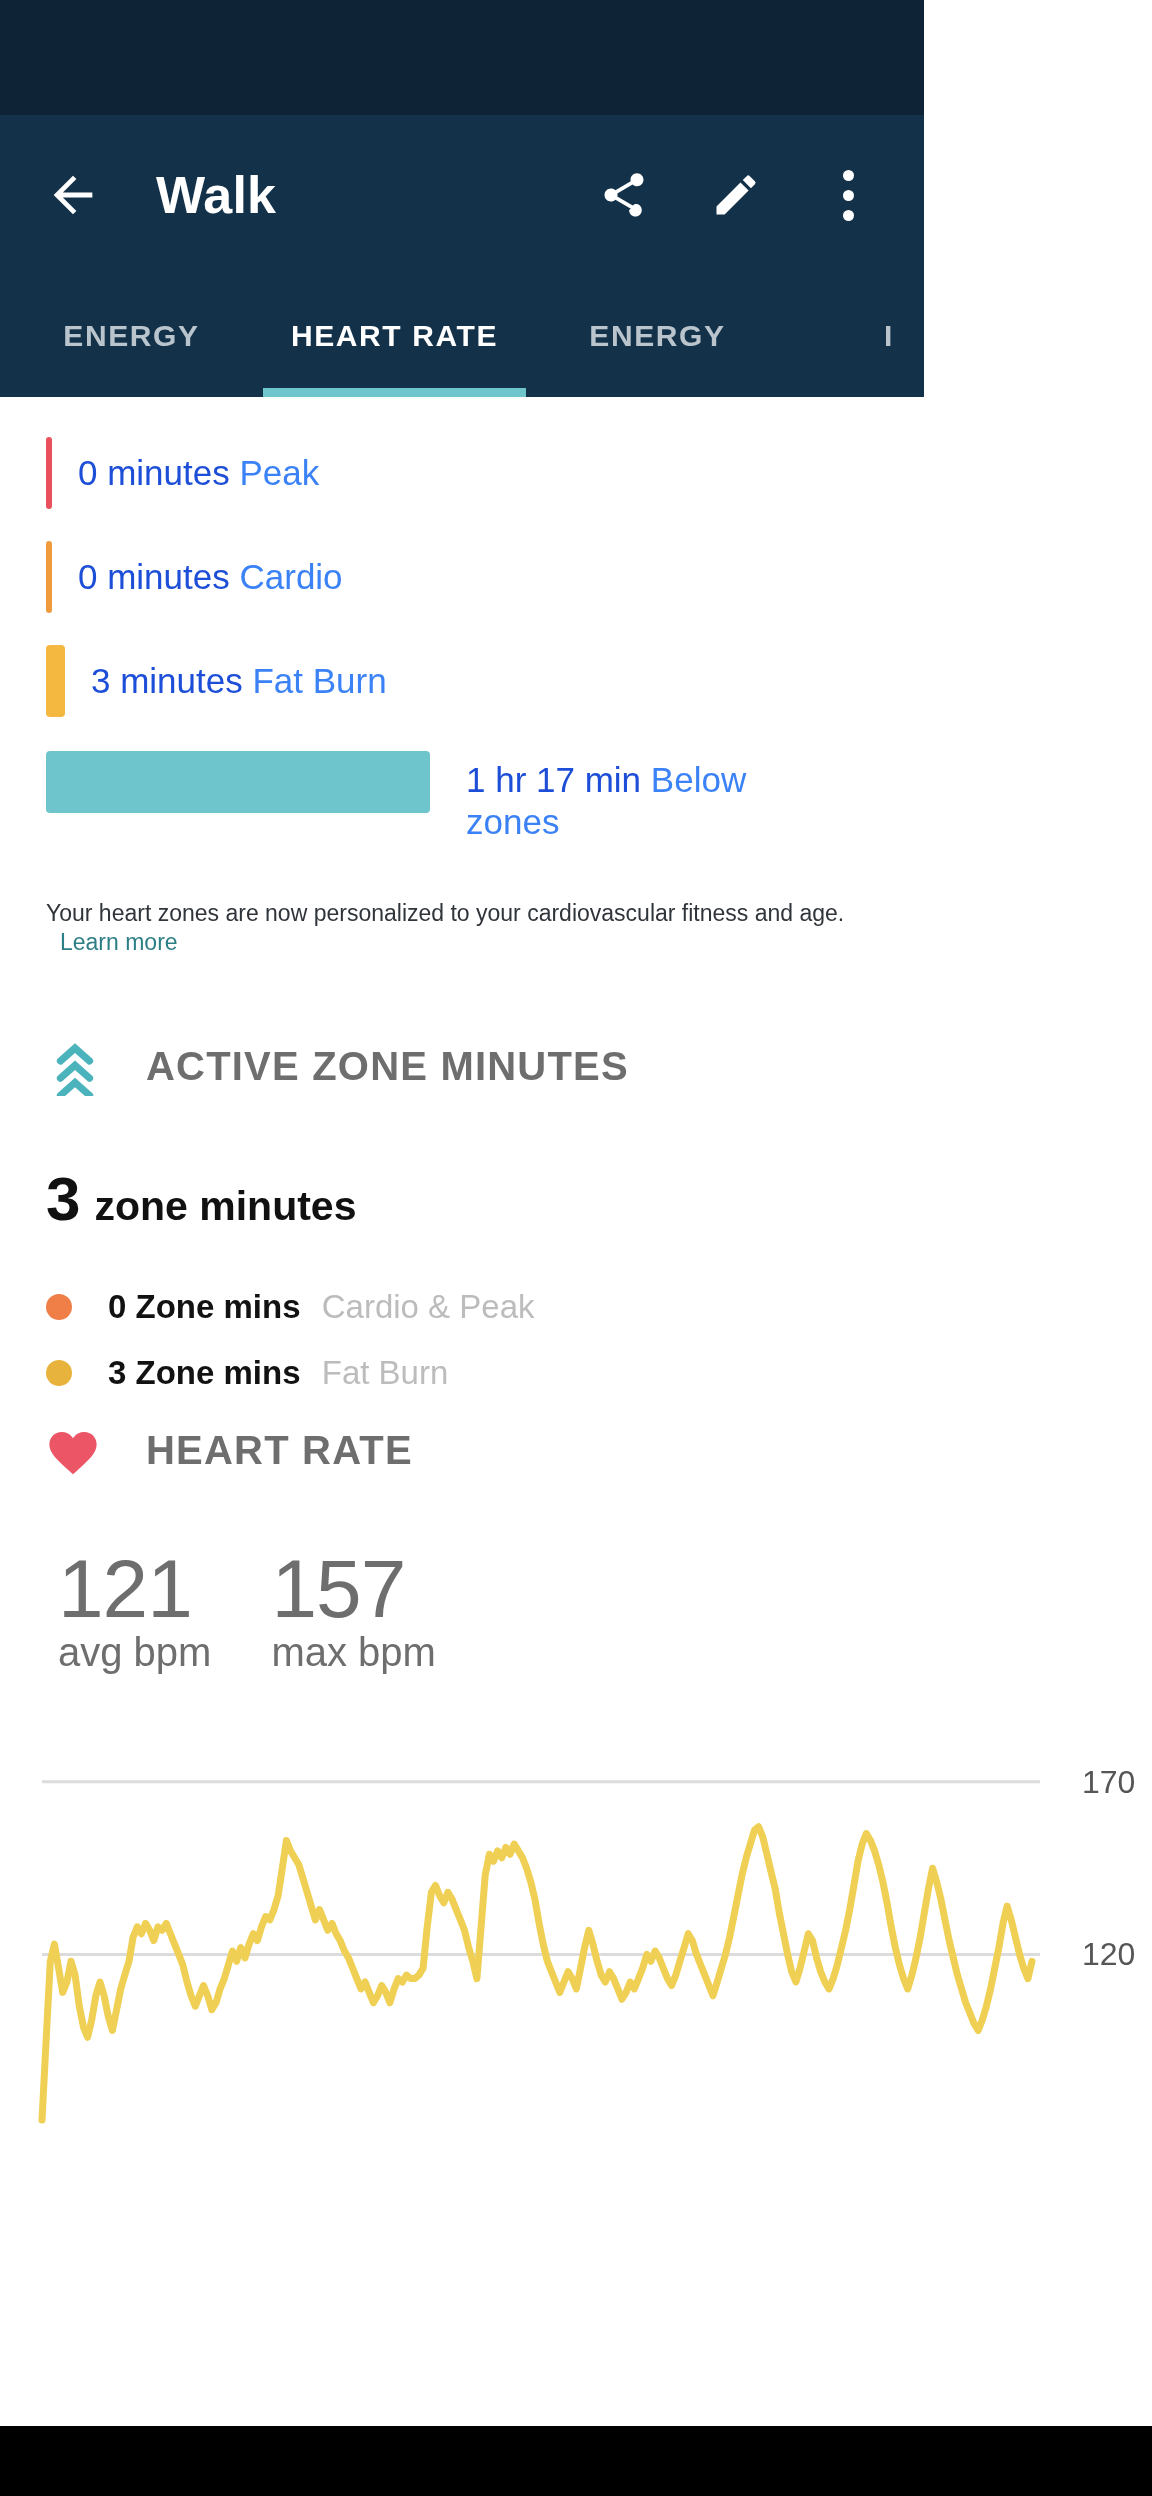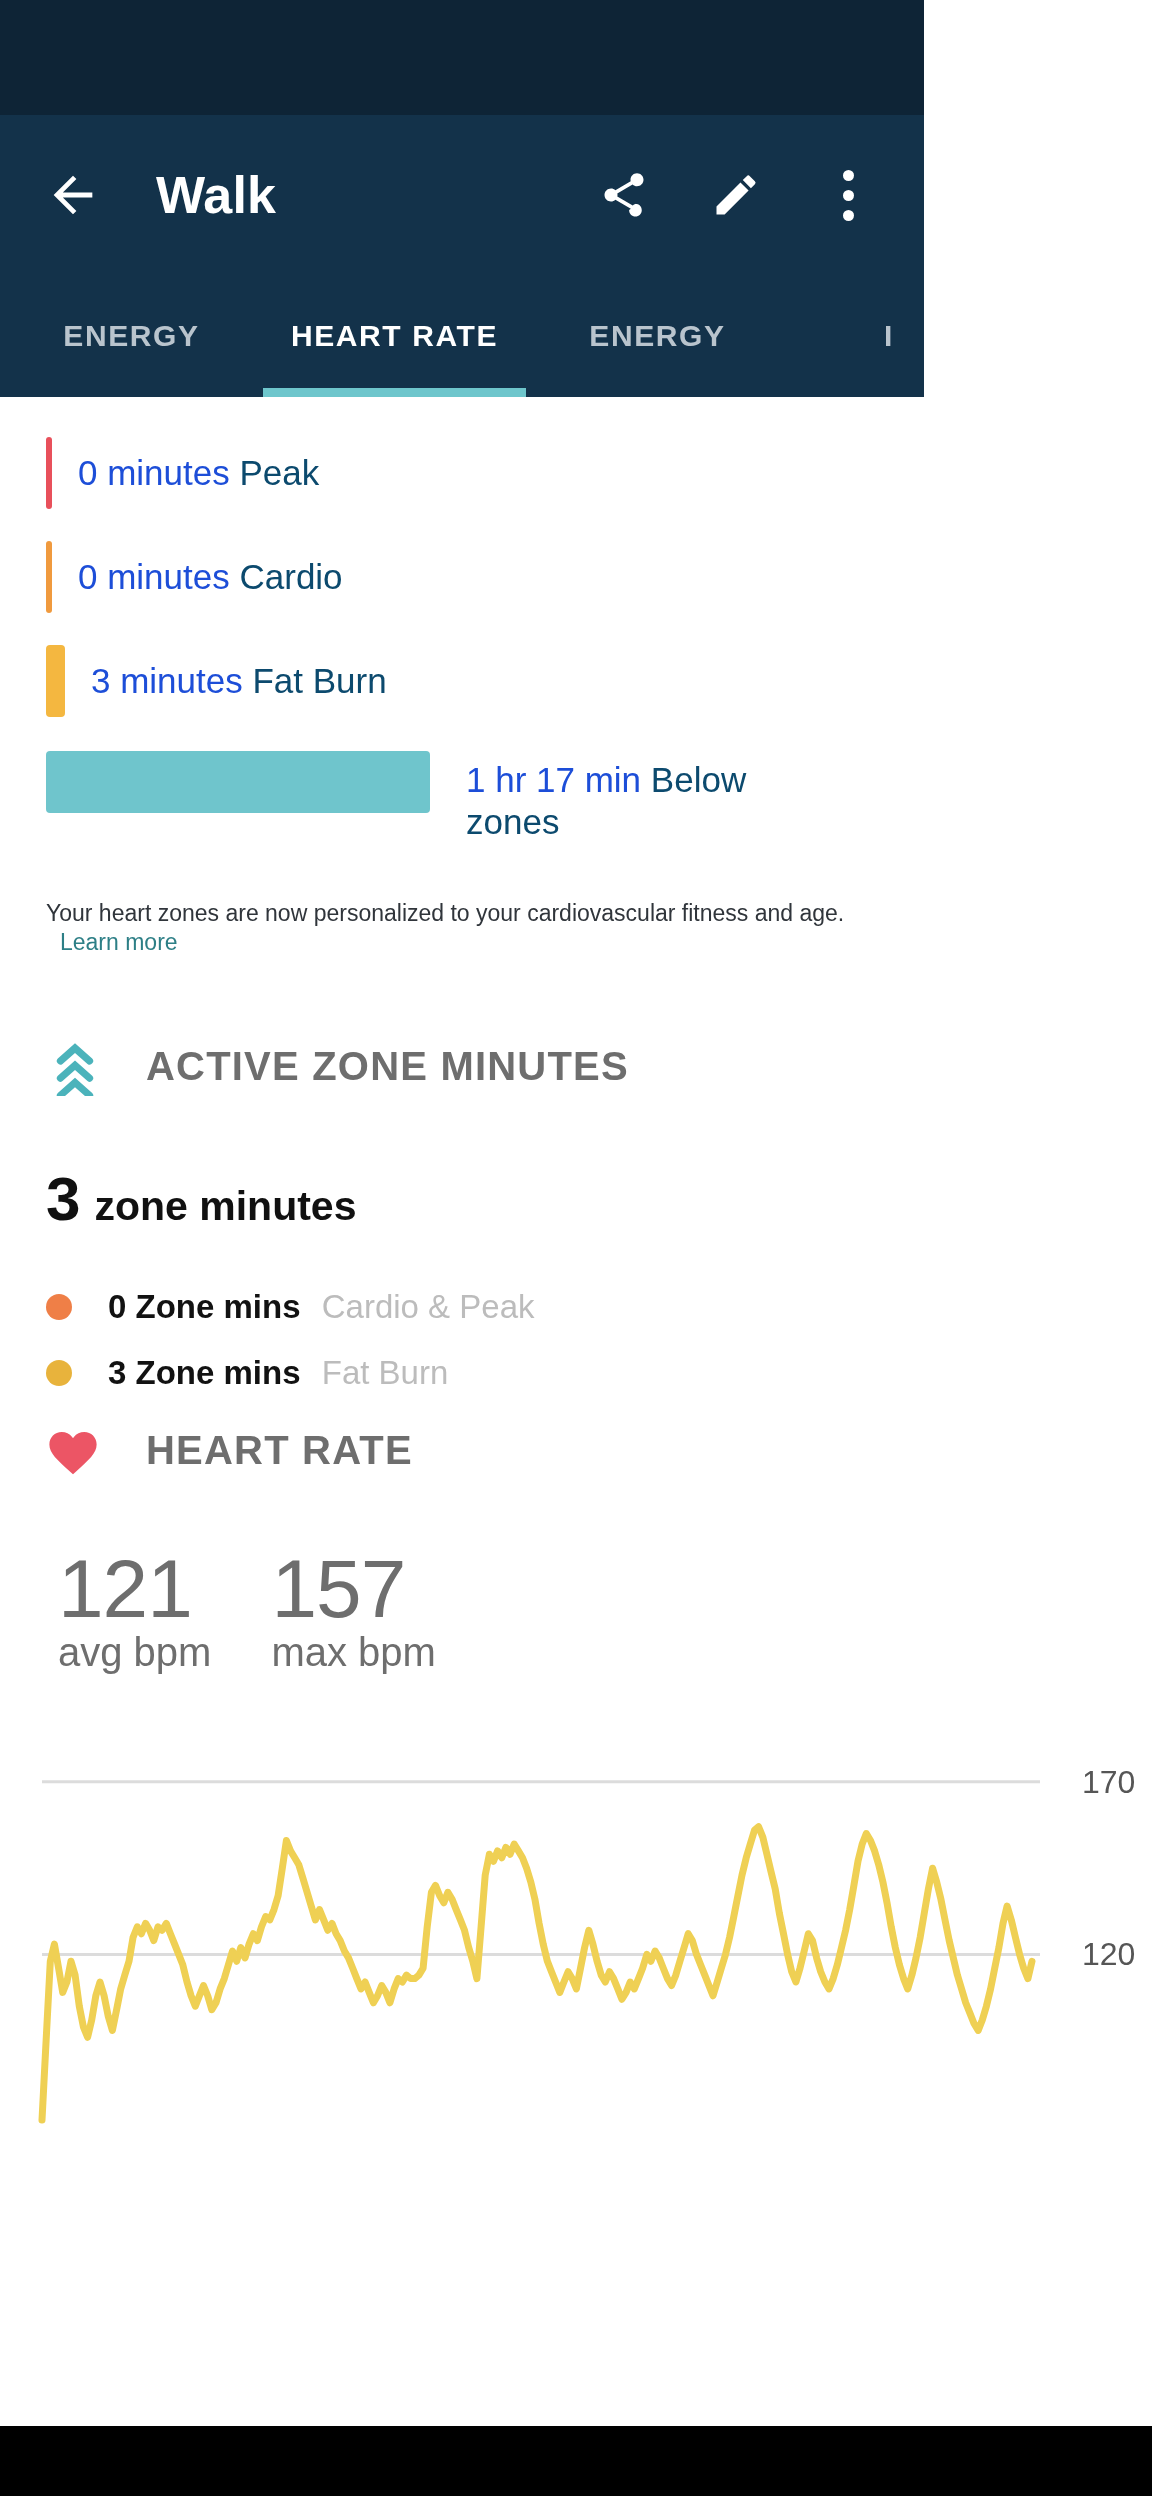--- a/index.html
+++ b/index.html
@@ -83,21 +83,21 @@
     display: flex; align-items: center;
     margin-bottom: 30px;
   }
   .zone-bar {
     flex: 0 0 auto;
     border-radius: 4px;
     margin-right: 26px;
   }
   .zone-text { font-size: 35px; line-height: 1.2; }
   .zone-text .val { color: #1d4ed8; font-weight: 400; }
-  .zone-text .lbl { color: #0c4a6e; font-weight: 400; }
+  .zone-text .lbl { color: #3b82f6; font-weight: 400; }
 
   .zone-row.below { align-items: flex-start; margin-bottom: 0; }
   .zone-row.below .zone-bar { margin-right: 36px; }
   .zone-row.below .zone-text { max-width: 330px; margin-top: 8px; }
 
   .note {
     padding: 56px 46px 0 46px;
     font-size: 23px;
     line-height: 1.28;
     color: #30353b;

